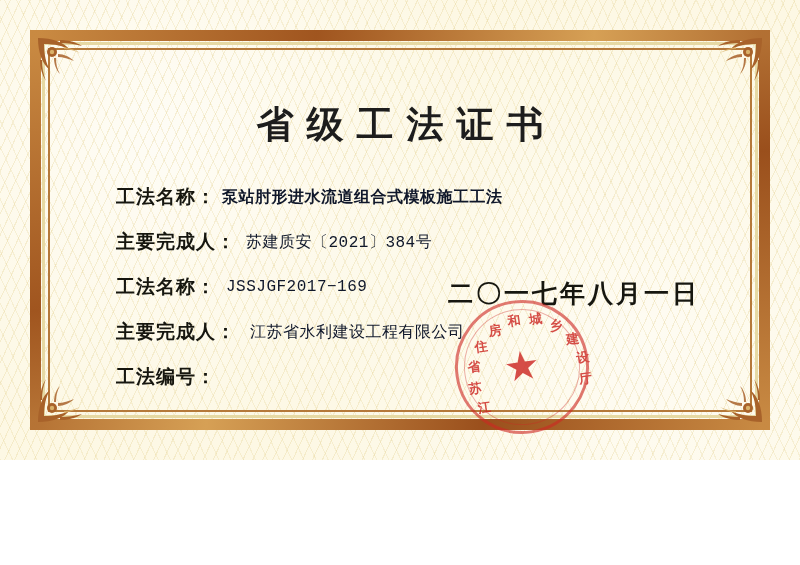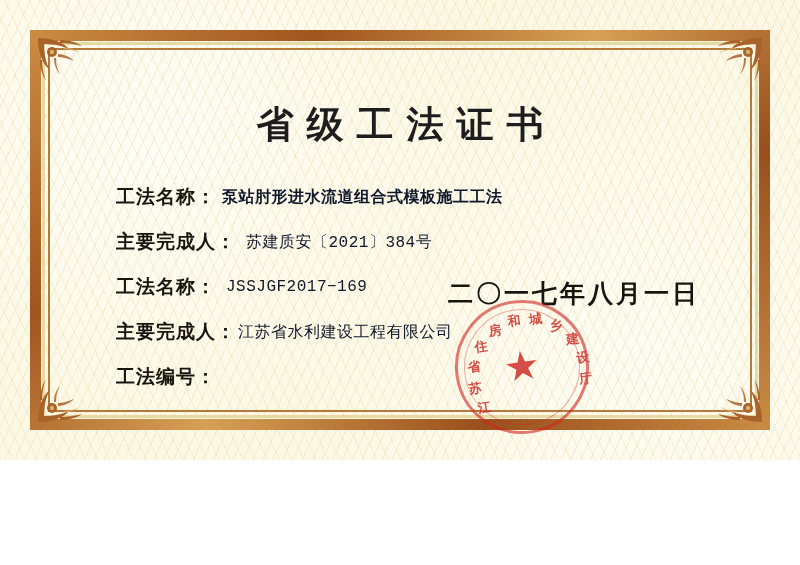--- a/index.html
+++ b/index.html
@@ -118,21 +118,21 @@
     color: #0f172a;
     margin-left: 10px;
     letter-spacing: 0.5px;
     font-weight: bold;
     font-family: Liberation Mono, monospace;
   }
   .field-value.thin {
     font-weight: normal;
   }
   .row-name .field-value { margin-left: 6px; }
-  .row-unit .field-value { margin-left: 2px; }
+  .row-unit .field-value { margin-left: 14px; }
 
   
   .seal {
     position: absolute;
     left: 455px;
     top: 300px;
     width: 128px;
     height: 128px;
     border-radius: 50%;
     border: 3px solid rgba(205,40,35,0.75);

